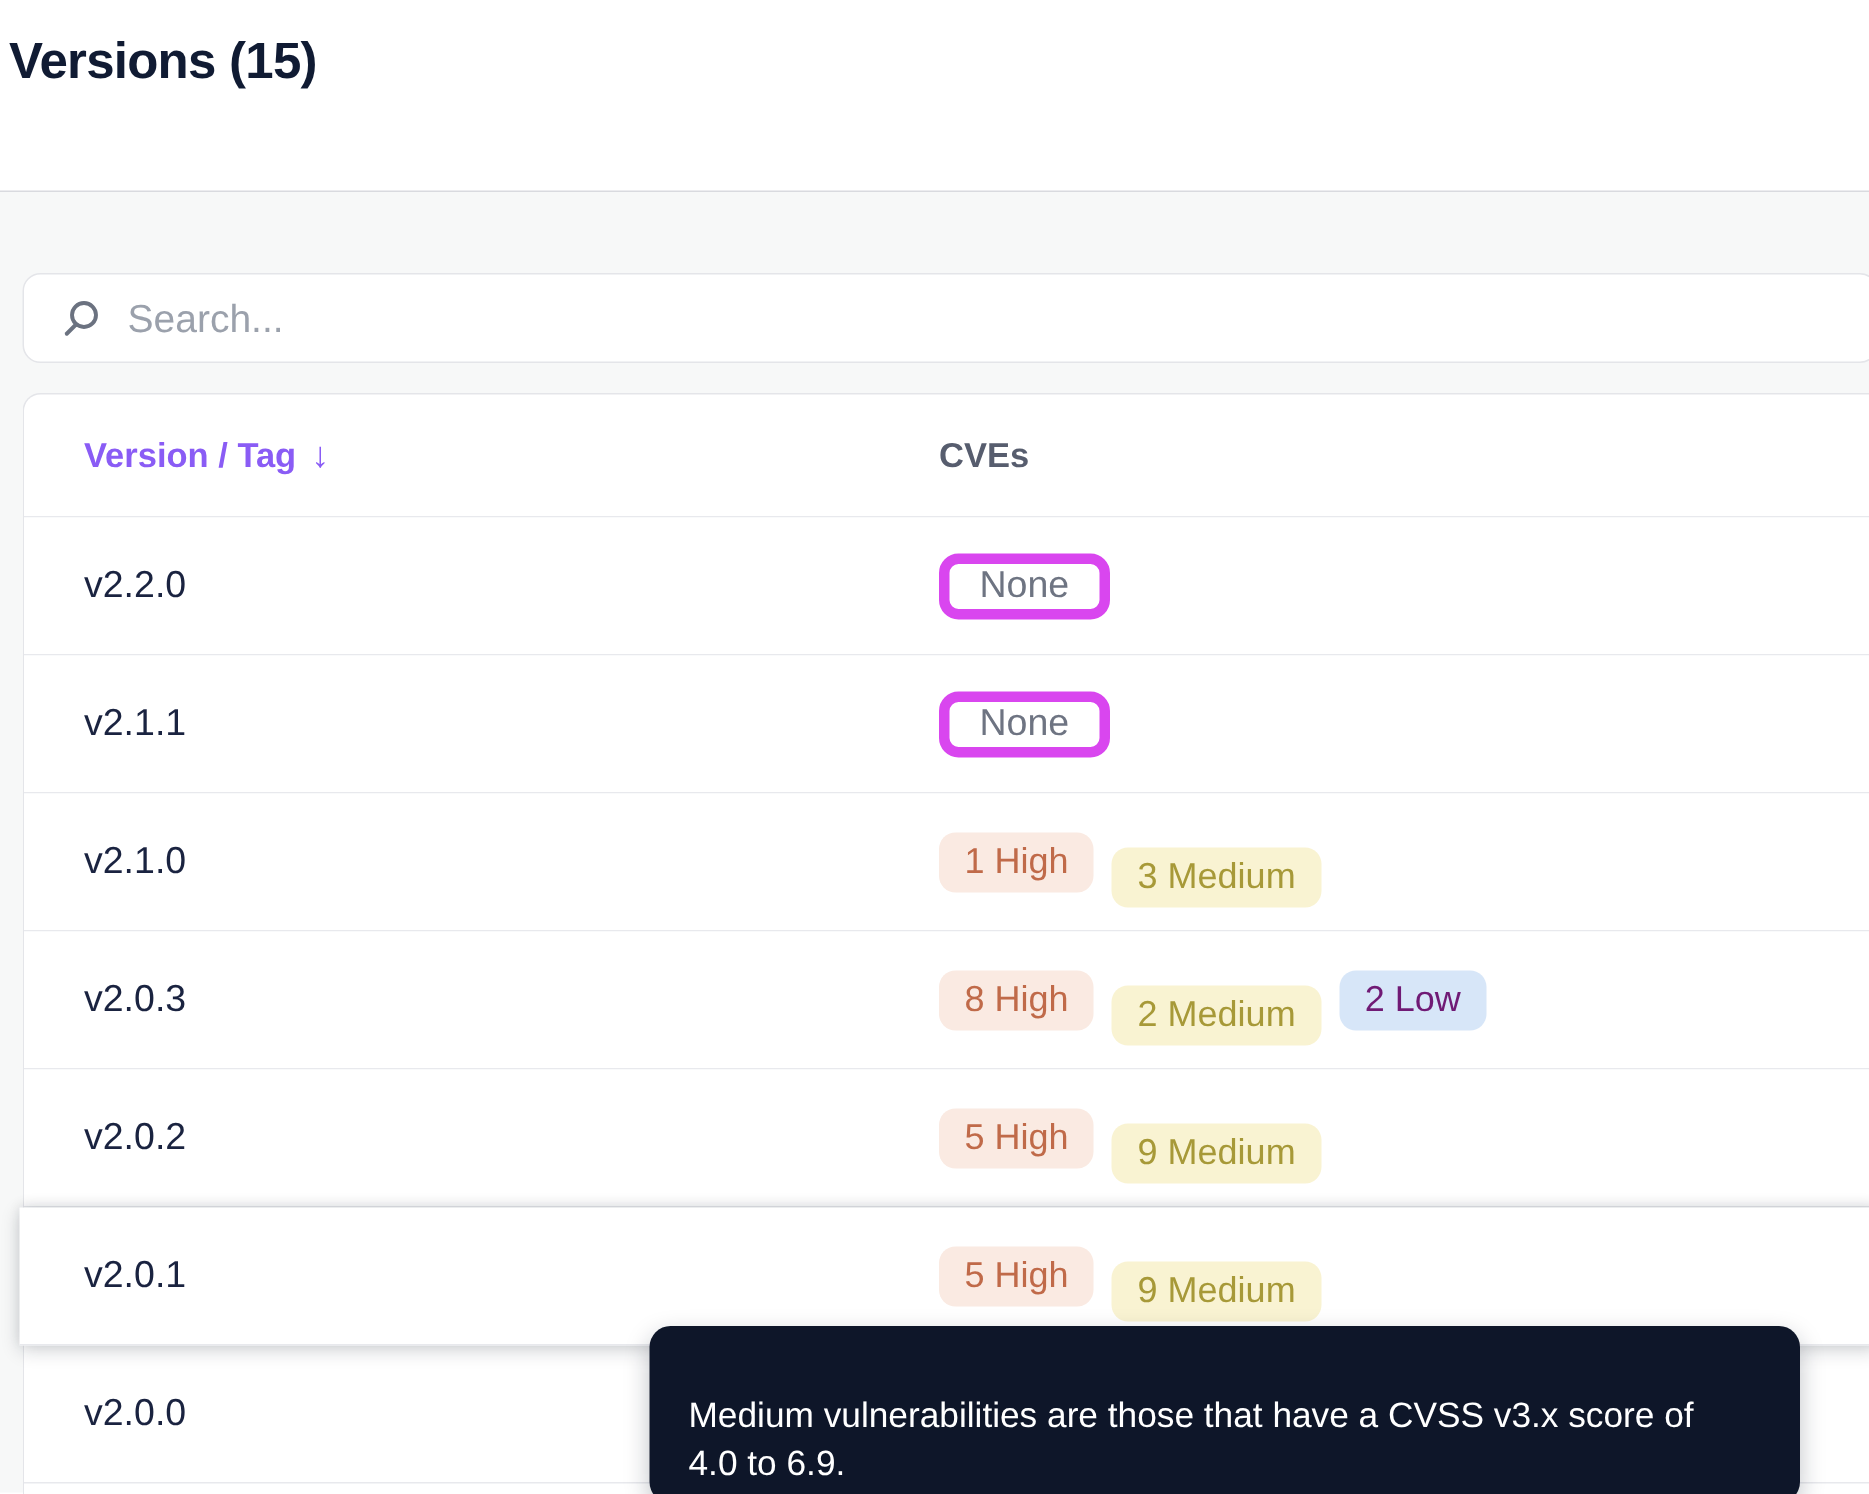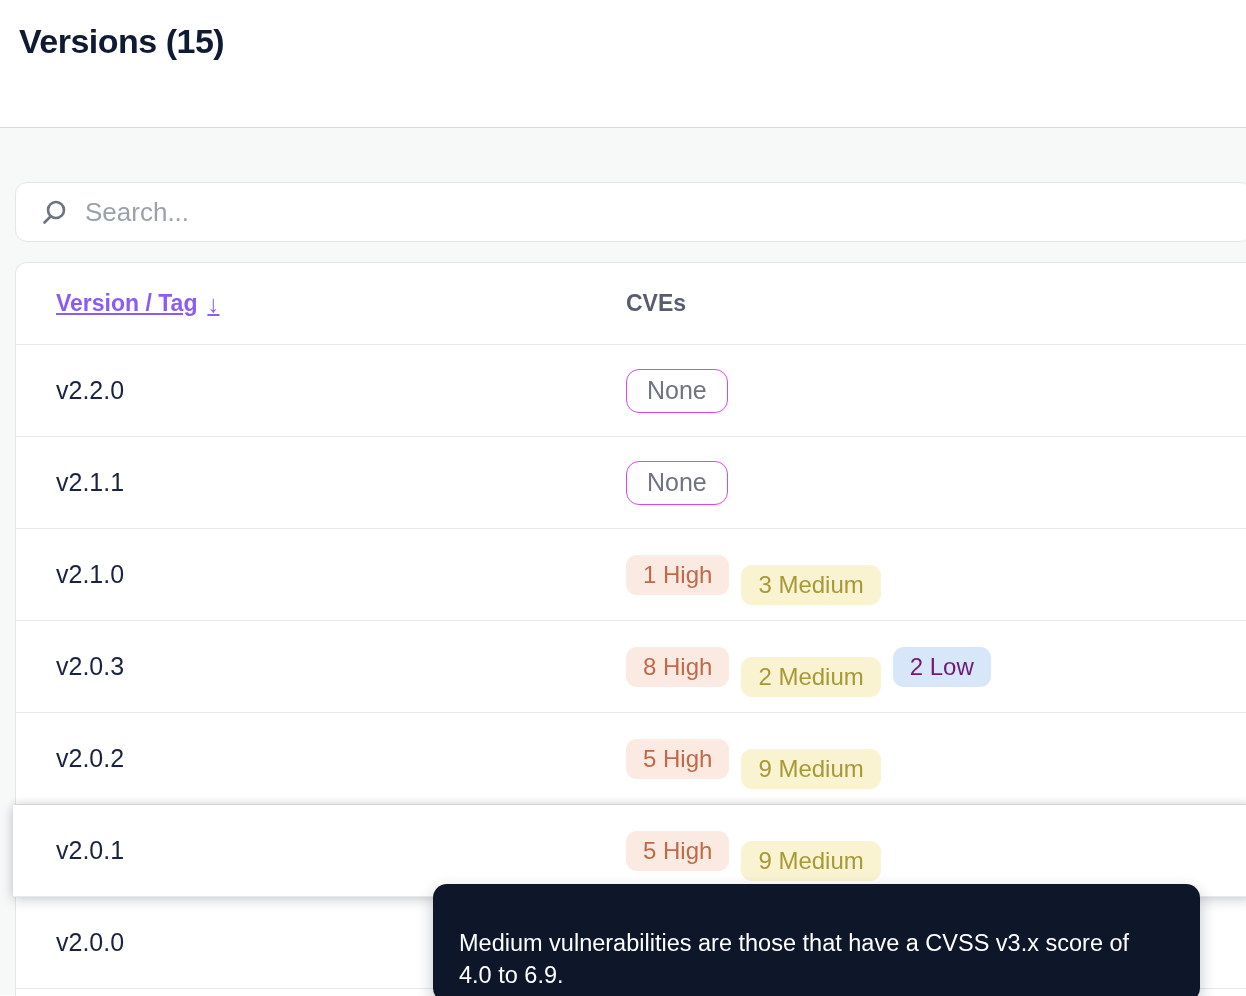--- a/index.html
+++ b/index.html
@@ -9,21 +9,21 @@
     background: #ffffff;
     font-family: "Liberation Sans", "DejaVu Sans", sans-serif;
   }
   .app { position: relative; width: 1246px; height: 996px; }
 
   
   .topbar {
     height: 128px;
     background: #ffffff;
     border-bottom: 1px solid #d9dadf;
-    padding: 22px 0 0 19px;
+    padding: 22px 0 0 6px;
   }
   .page-title {
     font-size: 34px;
     font-weight: 700;
     letter-spacing: -0.5px;
     color: #101b33;
   }
 
   
   .content {
@@ -69,21 +69,21 @@
   }
   .thead {
     display: grid;
     grid-template-columns: 570px 1fr;
     align-items: center;
     height: 82px;
     padding-left: 40px;
     border-bottom: 1px solid #e8e9ed;
   }
   .th { font-size: 23px; font-weight: 700; }
-  .th-version { color: #8a5cf5; display: flex; align-items: center; text-decoration: underline; }
+  .th-version { color: #8a5cf5; display: flex; align-items: center; }
   .sort-arrow { font-size: 24px; font-weight: 400; margin-left: 10px; color: #8a5cf5; }
   .th-cves { color: #575d6e; }
 
   .row {
     display: grid;
     grid-template-columns: 570px 1fr;
     align-items: center;
     height: 92px;
     padding-left: 40px;
     border-bottom: 1px solid #e8e9ed;
@@ -107,21 +107,21 @@
     border-radius: 11px;
     font-size: 24px;
     font-weight: 400;
     white-space: nowrap;
   }
   .b-none {
     height: 44px;
     padding: 0 20px;
     border-radius: 13px;
     background: #ffffff;
-    border: 1px solid #d946ef;
+    border: 7px solid #d946ef;
     color: #6e7482;
     font-weight: 400;
     font-size: 25px;
   }
   .b-high   { background: #faeae2; color: #c06a49; }
   .b-medium { background: #f9f3d2; color: #a79938; margin-top: 20px; }
   .b-low    { background: #d7e6f8; color: #701a75; }
 
   
   .tooltip {

